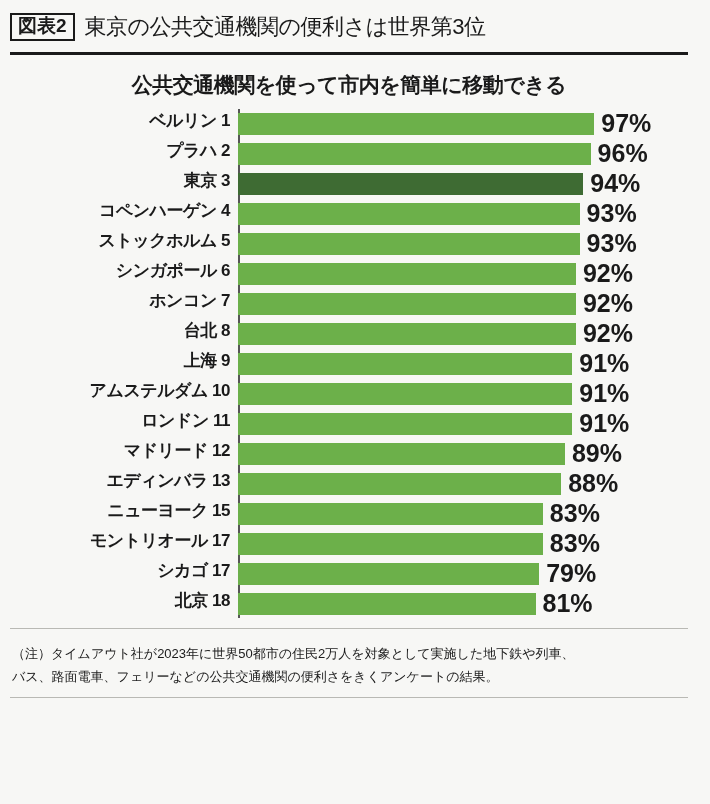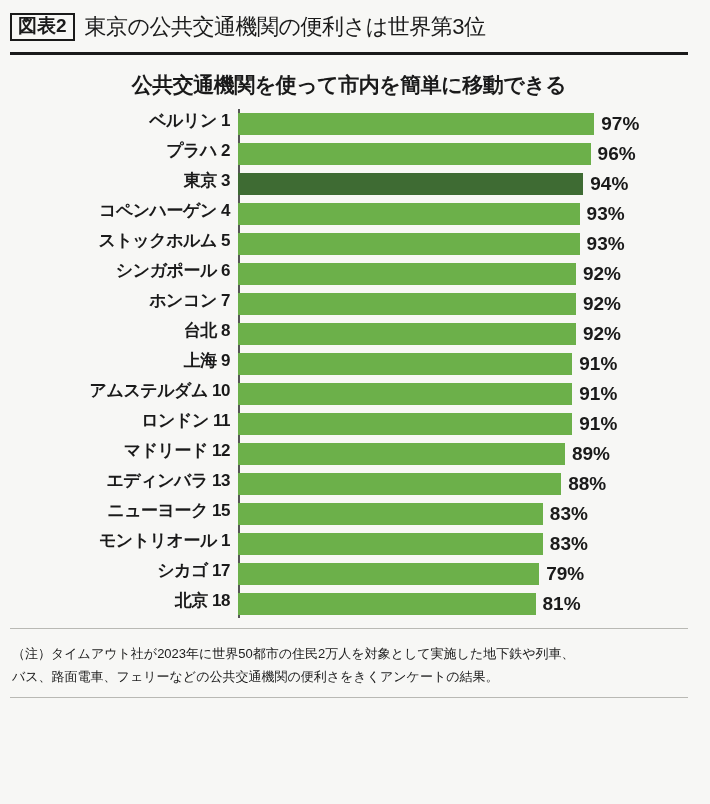--- a/index.html
+++ b/index.html
@@ -82,21 +82,21 @@
     align-items: center;
   }
   .bar {
     height: 22px;
     background: #6cb04a;
   }
   .bar.highlight {
     background: #3e6b33;
   }
   .bar-value {
-    font-size: 19px;
+    font-size: 25px;
     font-weight: bold;
     margin-left: 7px;
     white-space: nowrap;
   }
   .axis-line {
     position: absolute;
     left: 228px;
     top: 0;
     bottom: 0;
     width: 2px;
@@ -236,21 +236,21 @@
         </div>
       </div>
       <div class="row">
         <div class="row-label">ニューヨーク 15</div>
         <div class="bar-area">
           <div class="bar" style="width: 304.865px;"></div>
           <div class="bar-value">83%</div>
         </div>
       </div>
       <div class="row">
-        <div class="row-label">モントリオール 1</div>
+        <div class="row-label">モントリオール 17</div>
         <div class="bar-area">
           <div class="bar" style="width: 304.865px;"></div>
           <div class="bar-value">83%</div>
         </div>
       </div>
       <div class="row">
         <div class="row-label">シカゴ 17</div>
         <div class="bar-area">
           <div class="bar" style="width: 301.192px;"></div>
           <div class="bar-value">79%</div>

